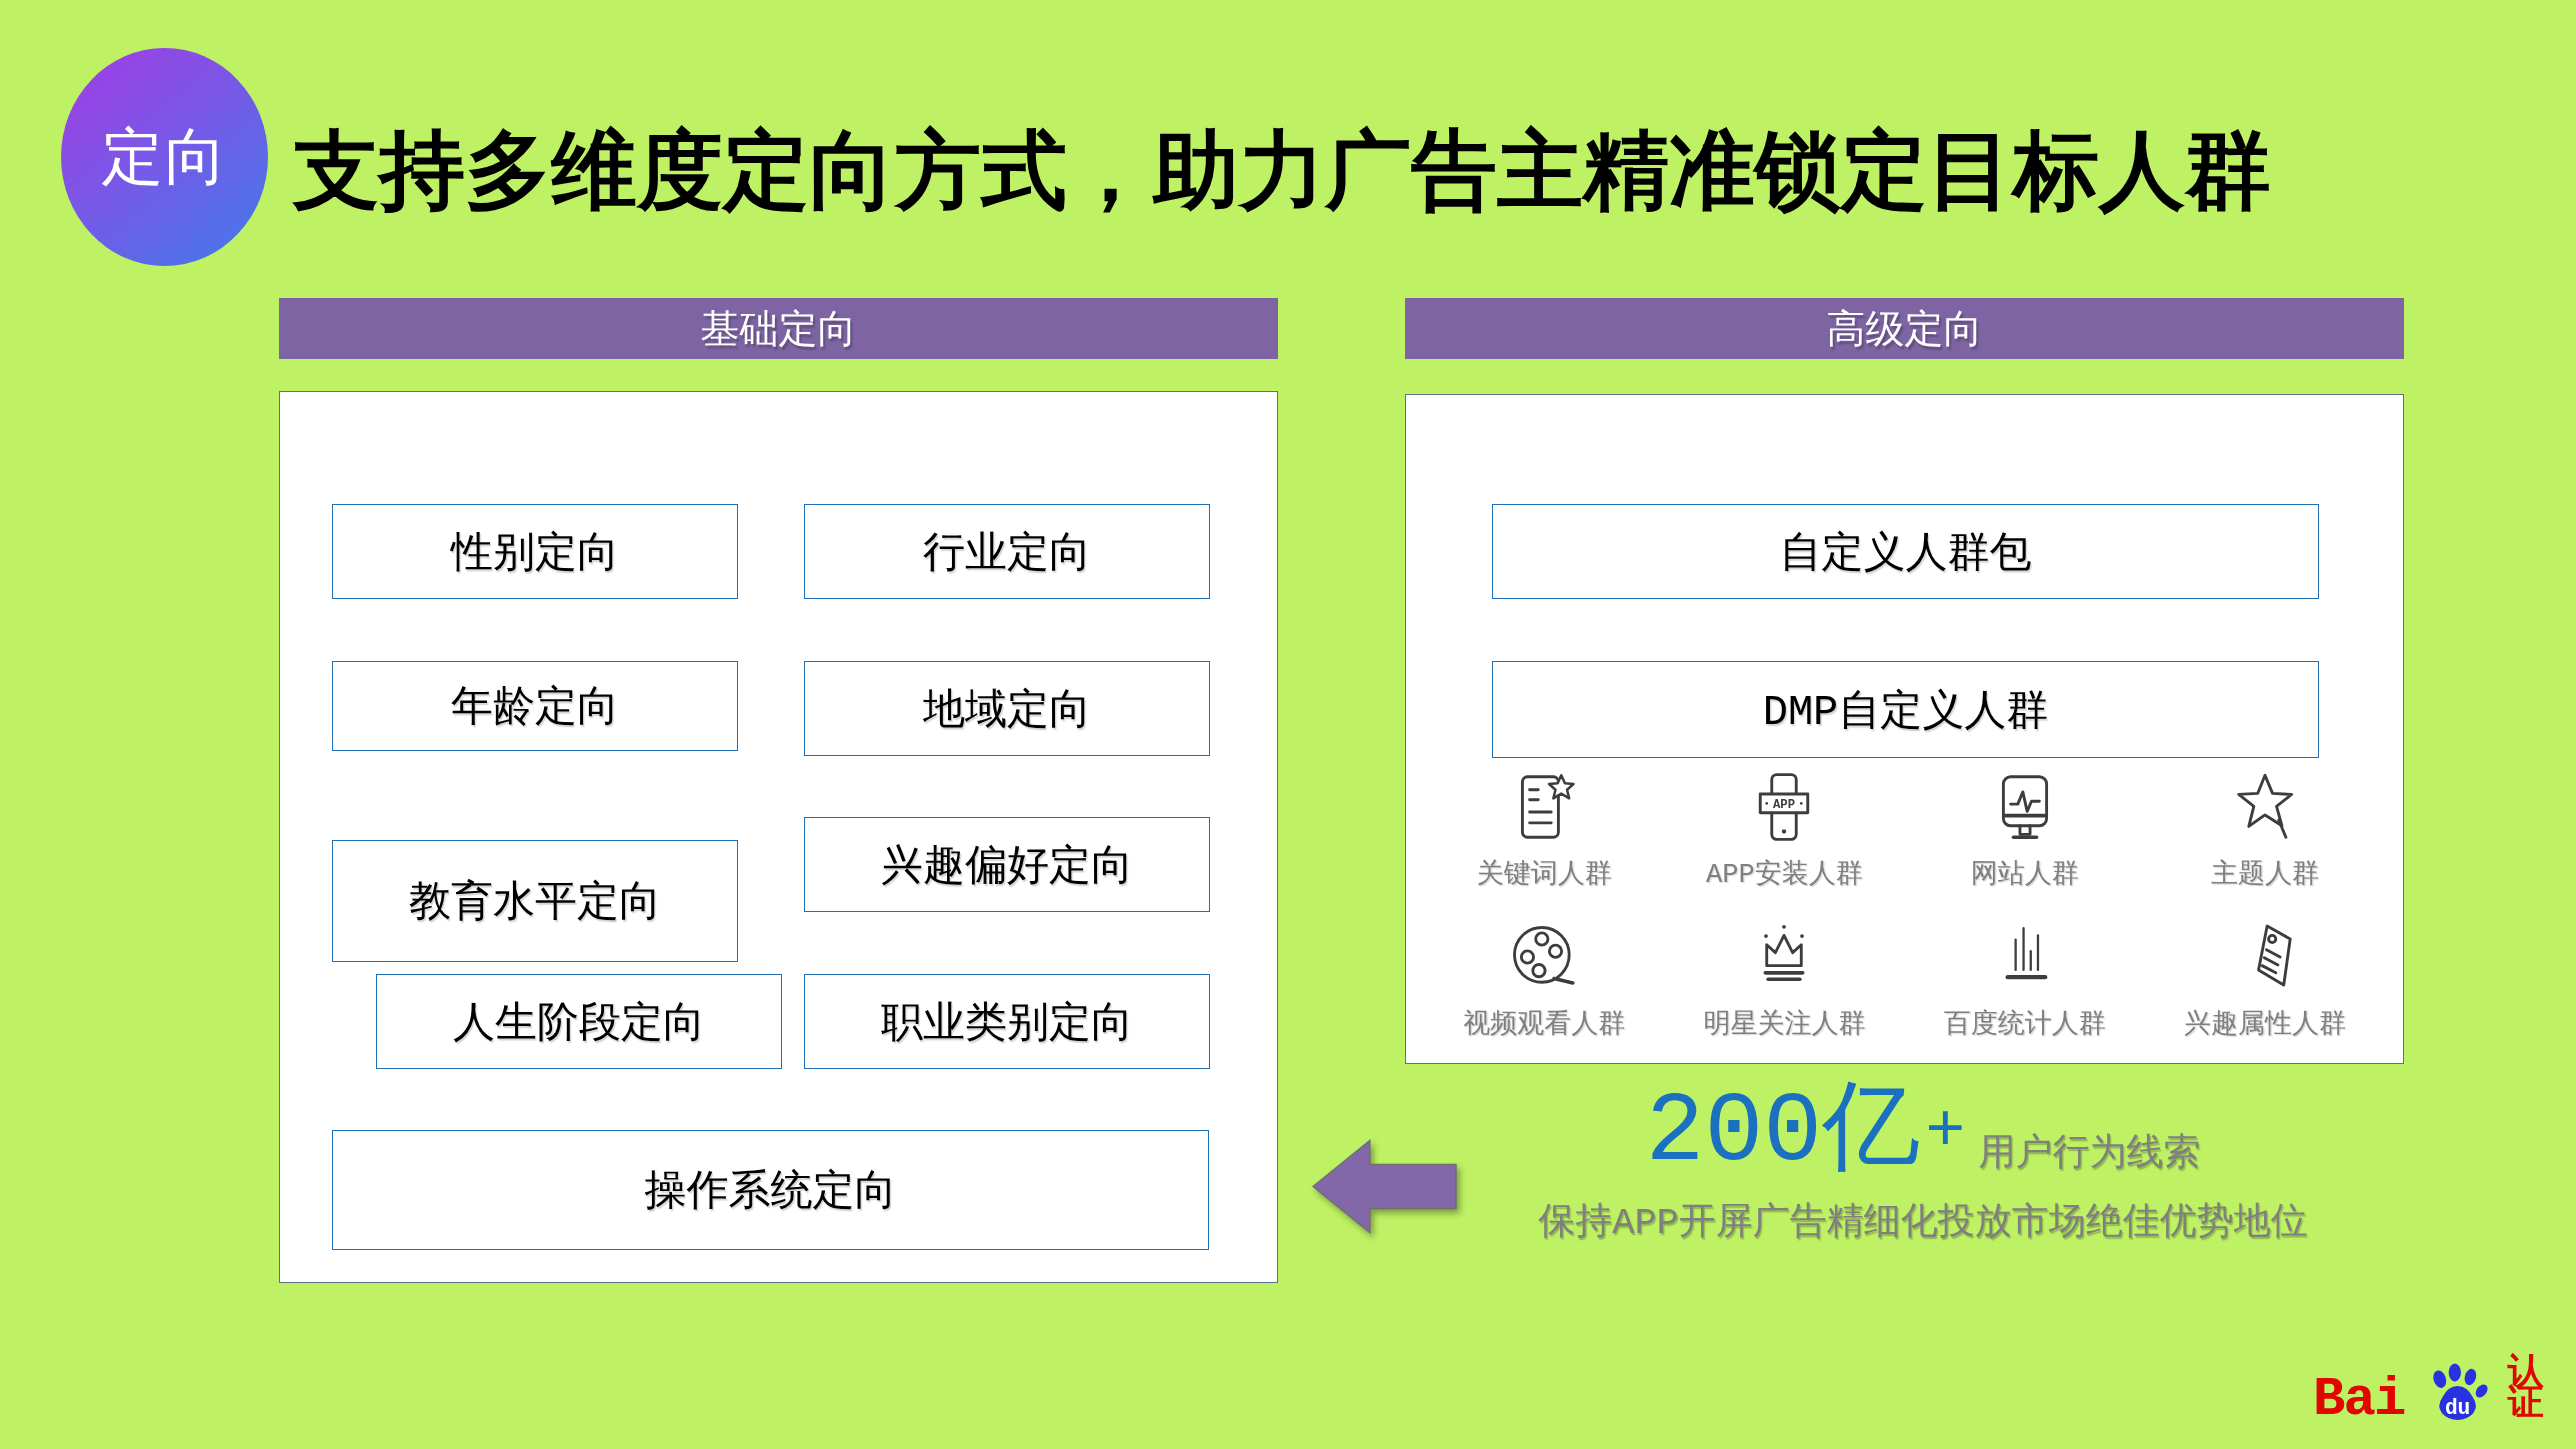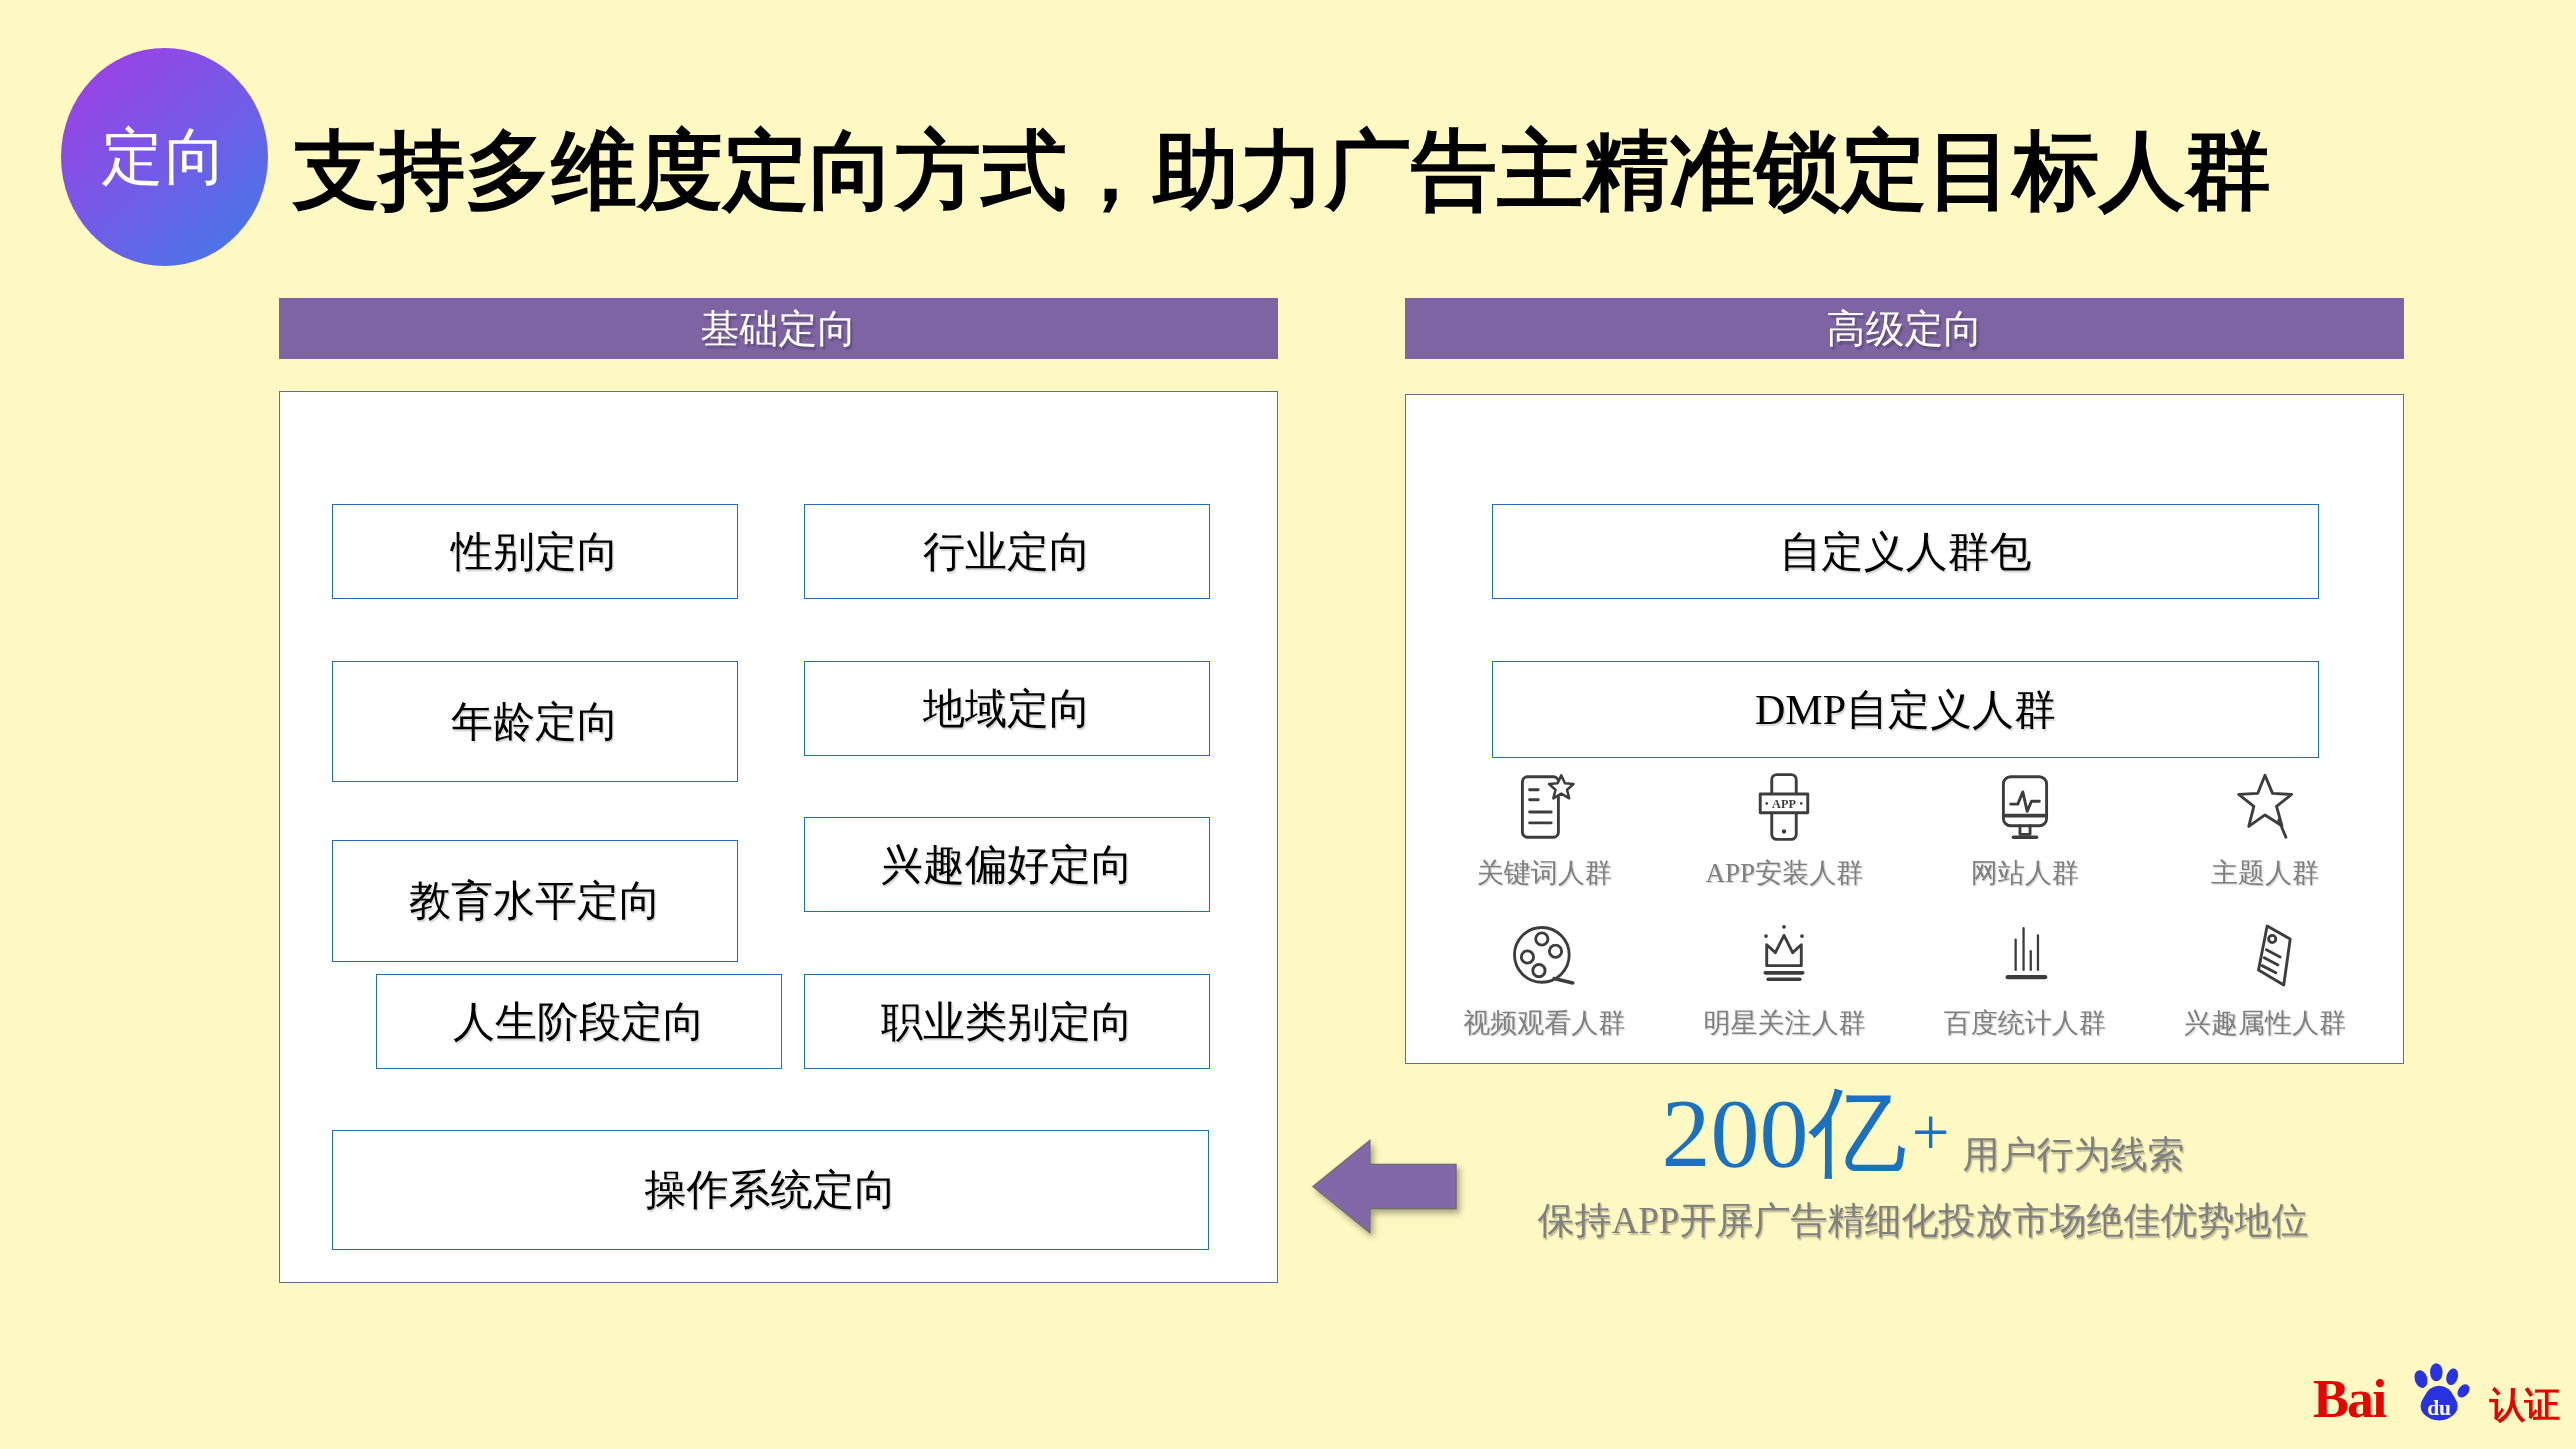--- a/index.html
+++ b/index.html
@@ -1,17 +1,17 @@
 <!DOCTYPE html>
 <html style="font-size:10.3px"><head>
 <meta charset="utf-8">
 <style>
   html,body{margin:0;padding:0;background:#fff;}
-  .slide{position:relative;width:2576px;height:1449px;background:#fef9c3;overflow:hidden;
-         font-family:Liberation Serif, serif;}
+  .slide{position:relative;width:2576px;height:1449px;background:#bef264;overflow:hidden;
+         font-family:Liberation Mono, monospace;}
 
   
   .badge{position:absolute;left:61px;top:48px;width:207px;height:218px;border-radius:50%;
          background:linear-gradient(140deg,#a43be4 0%,#7a57e7 45%,#3e7ce9 100%);
          display:flex;align-items:center;justify-content:center;}
   .badge span{color:#ffffff;font-size:62px;letter-spacing:1.3px;}
   .title{position:absolute;left:293px;top:113px;margin:0;font-size:86px;font-weight:bold;
          color:#000;white-space:nowrap;}
 
   
@@ -25,21 +25,21 @@
   .panel-box{position:absolute;background:#fff;border:1.9px solid #5e7287;box-sizing:border-box;}
   .box-left{left:279px;top:391px;width:999px;height:892px;}
   .box-right{left:1405px;top:394px;width:999px;height:670px;}
 
   
   .tbtn{position:absolute;background:#fff;border:1.9px solid #1f6fb5;box-sizing:border-box;
         display:flex;align-items:center;justify-content:center;font-size:42px;color:#000;
         text-shadow:1.3px 1.9px 1.3px rgba(0,0,0,0.18);white-space:nowrap;}
   .b1{left:332px;top:504px;width:406px;height:95px;}
   .b2{left:804px;top:504px;width:406px;height:95px;}
-  .b3{left:332px;top:661px;width:406px;height:121px;}
+  .b3{left:332px;top:661px;width:406px;height:90px;}
   .b4{left:804px;top:661px;width:406px;height:95px;}
   .b5{left:332px;top:840px;width:406px;height:122px;}
   .b6{left:804px;top:817px;width:406px;height:95px;}
   .b7{left:332px;top:974px;width:406px;height:95px;margin-left:44px;}
   .b8{left:804px;top:974px;width:406px;height:95px;}
   .b9{left:332px;top:1130px;width:877px;height:120px;}
   .a1{left:1492px;top:504px;width:827px;height:95px;}
   .a2{left:1492px;top:661px;width:827px;height:97px;}
 
   

